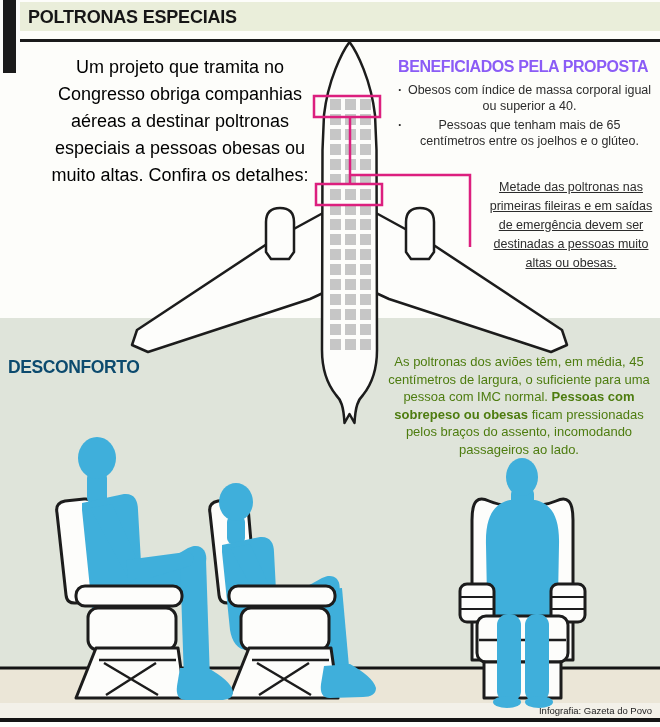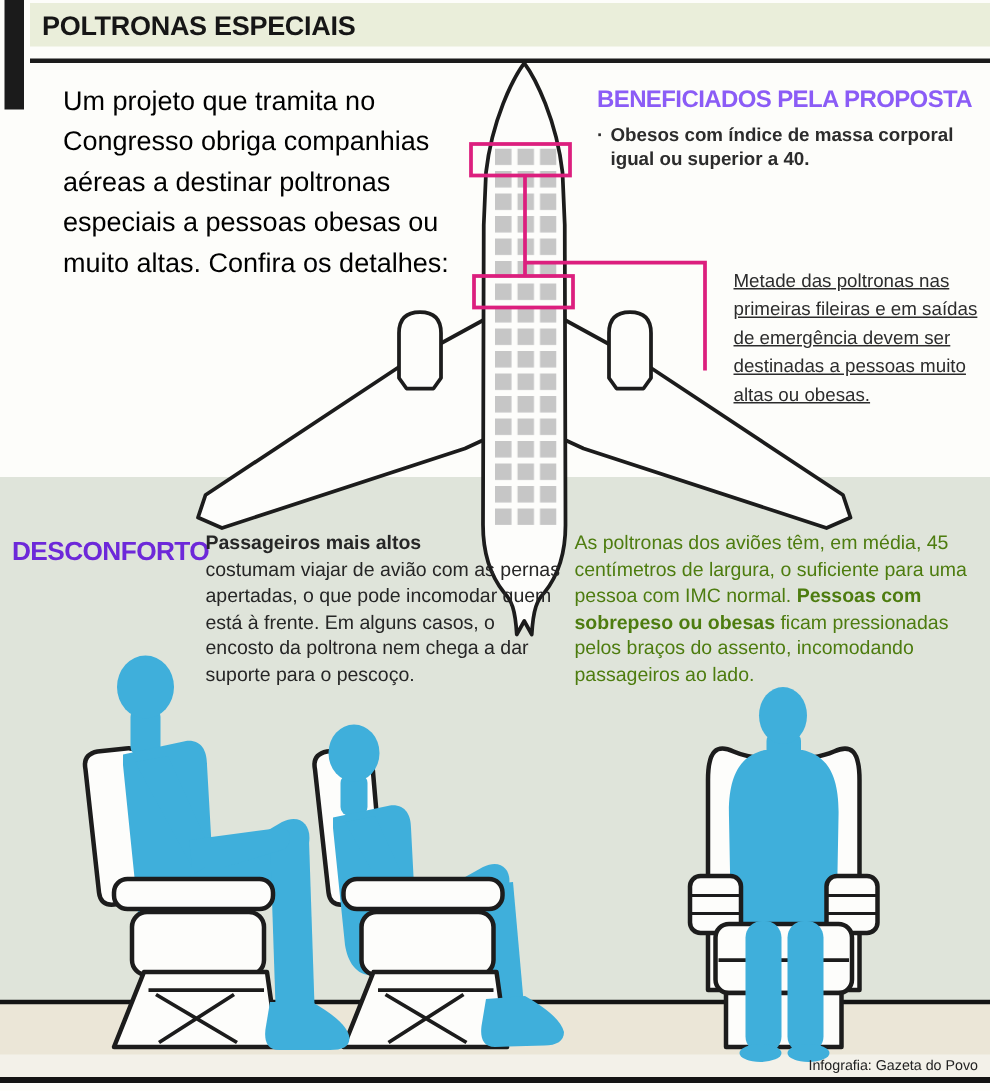--- a/index.html
+++ b/index.html
@@ -1,30 +1,30 @@
 <!DOCTYPE html>
 <html><head>
 <meta charset="utf-8">
 <style>
   html,body{margin:0;padding:0;}
   .canvas{position:relative;width:660px;height:727px;background:#fdfdfa;overflow:hidden;
-          font-family:"Liberation Sans",sans-serif;}
+          font-family:"Liberation Sans",sans-serif;text-align:center;}
   .green-titlebar{position:absolute;left:20px;top:2px;width:640px;height:29px;background:#eaeeda;}
   .black-sidebar{position:absolute;left:3px;top:0;width:13px;height:73px;background:#1b1b1b;}
   .title{position:absolute;left:28px;top:7px;font-size:18px;font-weight:bold;letter-spacing:-0.2px;color:#161616;}
   .title-rule{position:absolute;left:20px;top:39px;width:640px;height:3px;background:#1b1b1b;}
   .intro{position:absolute;left:42px;top:54px;width:276px;font-size:18px;line-height:27px;color:#000000;z-index:3;}
   .benef-h{position:absolute;left:398px;top:58px;font-size:16px;font-weight:bold;letter-spacing:-0.4px;color:#8b5cf6;z-index:3;}
   .benef-list{position:absolute;left:398px;top:82px;width:254px;font-size:12.5px;line-height:16px;color:#2c2c2c;z-index:3;}
-  .benef-item{position:relative;padding-left:9px;margin-bottom:3px;font-weight:bold;}
+  .benef-item{position:relative;padding-left:9px;margin-bottom:3px;}
   .benef-item::before{content:"\00B7";position:absolute;left:0;font-weight:bold;}
   .callout{position:absolute;left:489px;top:178px;width:164px;font-size:12.5px;line-height:19px;color:#2c2c2c;z-index:3;text-decoration:underline;}
   .green-section{position:absolute;left:0;top:318px;width:660px;height:350px;background:#dfe4da;}
   .floor-strip{position:absolute;left:0;top:668px;width:660px;height:36px;background:#ebe6d7;}
-  .desc-h{position:absolute;left:8px;top:357px;font-size:17.5px;font-weight:bold;letter-spacing:-0.4px;color:#6d28d9;z-index:3;}
+  .desc-h{position:absolute;left:8px;top:357px;font-size:17.5px;font-weight:bold;letter-spacing:-0.4px;color:#0c4a6e;z-index:3;}
   .block1{position:absolute;left:137px;top:353px;width:240px;font-size:13px;line-height:17.5px;color:#262626;z-index:3;}
   .block1 .lead{font-weight:bold;display:block;}
   .block2{position:absolute;left:383px;top:353px;width:272px;font-size:13px;line-height:17.5px;color:#4d7c0f;z-index:3;}
   .footer-bg{position:absolute;left:0;top:703px;width:660px;height:15px;background:#f3f1e9;}
   .footer-line{position:absolute;left:0;top:718px;width:660px;height:4px;background:#141414;}
   .fonte{position:absolute;left:8px;top:705px;font-size:9.5px;color:#222;z-index:3;margin-top:32px;}
   .credit{position:absolute;right:8px;top:705px;font-size:9.5px;color:#222;z-index:3;}
   svg.art{position:absolute;left:0;top:0;z-index:2;pointer-events:none;}
 </style>
 </head>
@@ -147,22 +147,22 @@
         <ellipse cx="539" cy="702" rx="14" ry="6"></ellipse>
       </g>
     </g>
   </svg>
 
   <div class="intro">Um projeto que tramita no Congresso obriga companhias aéreas a destinar poltronas especiais a pessoas obesas ou muito altas. Confira os detalhes:</div>
 
   <div class="benef-h">BENEFICIADOS PELA PROPOSTA</div>
   <div class="benef-list">
     <div class="benef-item">Obesos com índice de massa corporal igual ou superior a 40.</div>
+    <div class="benef-item">Pessoas que tenham mais de 65 centímetros entre os joelhos e o glúteo.</div>
   </div>
   <div class="callout">Metade das poltronas nas primeiras fileiras e em saídas de emergência devem ser destinadas a pessoas muito altas ou obesas.</div>
 
   <div class="desc-h">DESCONFORTO</div>
-  <div class="block1"><span class="lead">Passageiros mais altos</span><span>costumam viajar de avião com as pernas apertadas, o que pode incomodar quem está à frente. Em alguns casos, o encosto da poltrona nem chega a dar suporte para o pescoço.</span></div>
   <div class="block2"><span>As poltronas dos aviões têm, em média, 45 centímetros de largura, o suficiente para uma pessoa com IMC normal. </span><b>Pessoas com sobrepeso ou obesas</b><span> ficam pressionadas pelos braços do assento, incomodando passageiros ao lado.</span></div>
 
   <div class="fonte">Fonte:</div>
   <div class="credit">Infografia: Gazeta do Povo</div>
 </div>
 
 </body></html>

